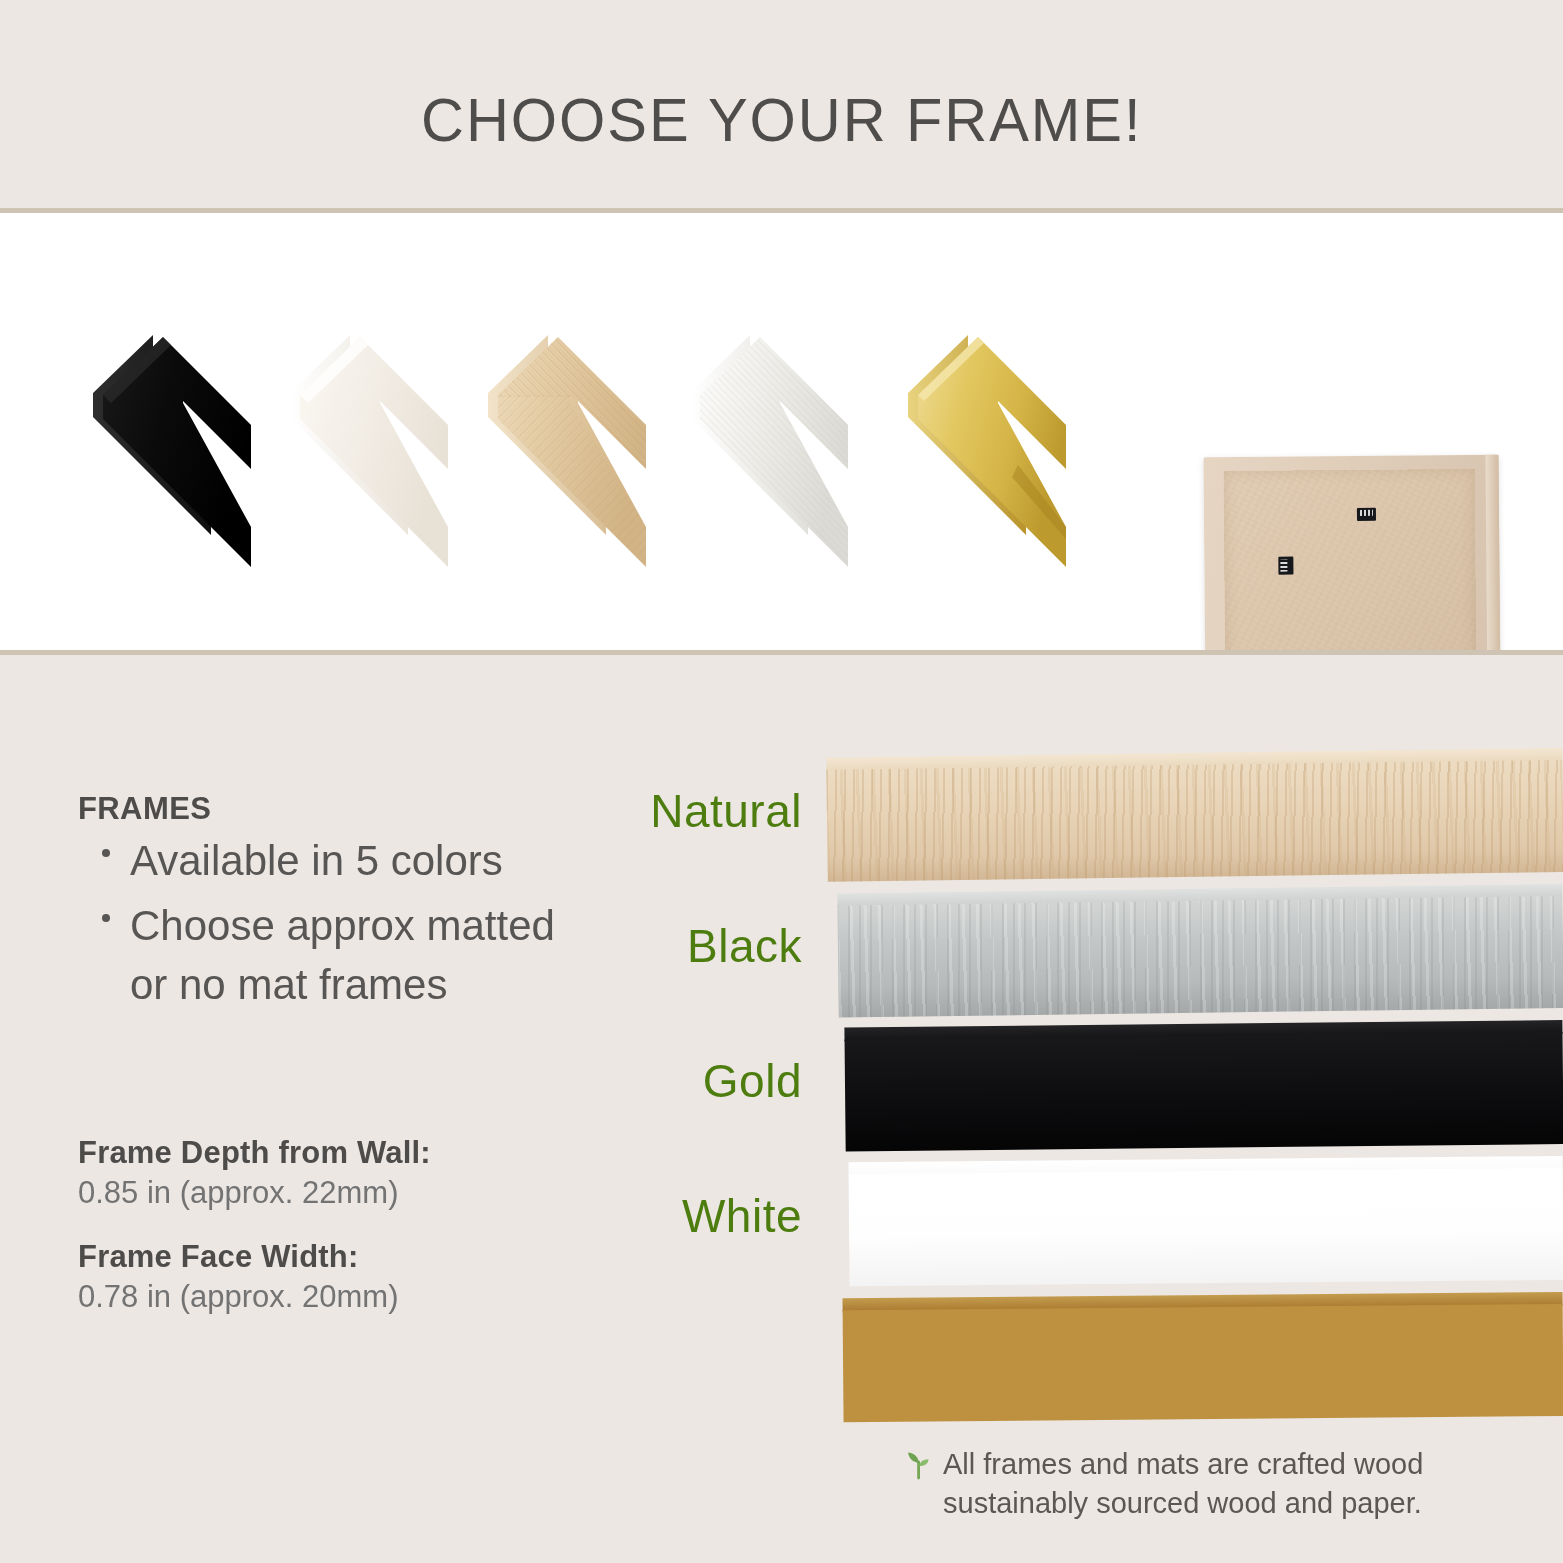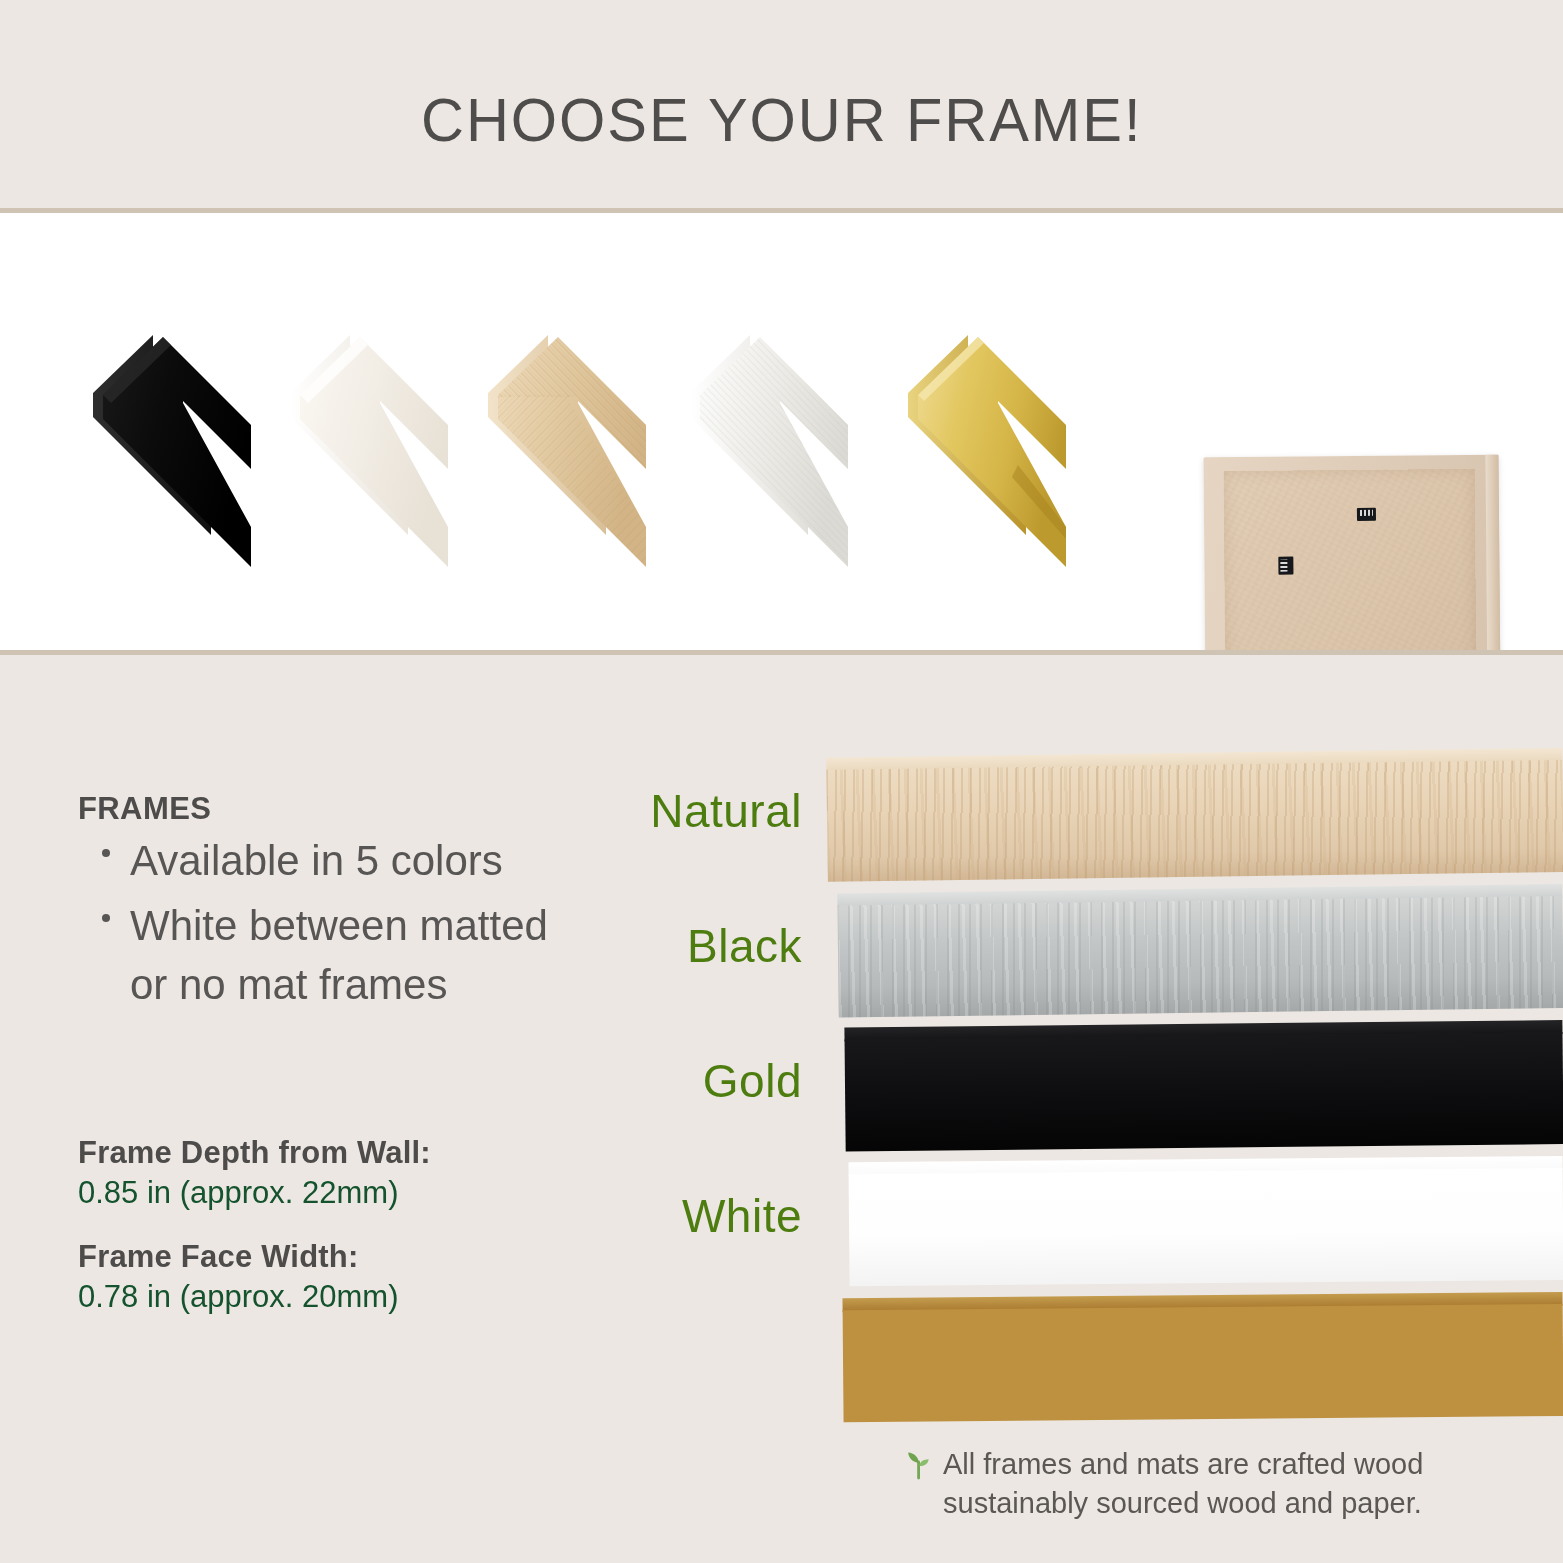--- a/index.html
+++ b/index.html
@@ -169,21 +169,21 @@
   .measure-width { top: 584px; }
   .m-label {
     font-size: 31px;
     font-weight: bold;
     color: #4E4C4A;
     letter-spacing: 0.2px;
     margin-bottom: 4px;
   }
   .m-value {
     font-size: 31px;
-    color: #14532d;
+    color: #737373;
   }
 
   
   .labels {
     position: absolute;
     left: 540px;
     top: 88px;
     width: 262px;
     text-align: right;
   }
@@ -415,21 +415,21 @@
 </div>
 
 <div class="divider divider-bottom"></div>
 
 <div class="lower">
 
   <div class="info">
     <h2>FRAMES</h2>
     <ul class="bullets">
       <li>Available in 5 colors</li>
-      <li>White between matted or no mat frames</li>
+      <li>Choose approx matted or no mat frames</li>
     </ul>
   </div>
 
   <div class="measure measure-depth">
     <div class="m-label">Frame Depth from Wall:</div>
     <div class="m-value">0.85 in (approx. 22mm)</div>
   </div>
 
   <div class="measure measure-width">
     <div class="m-label">Frame Face Width:</div>

